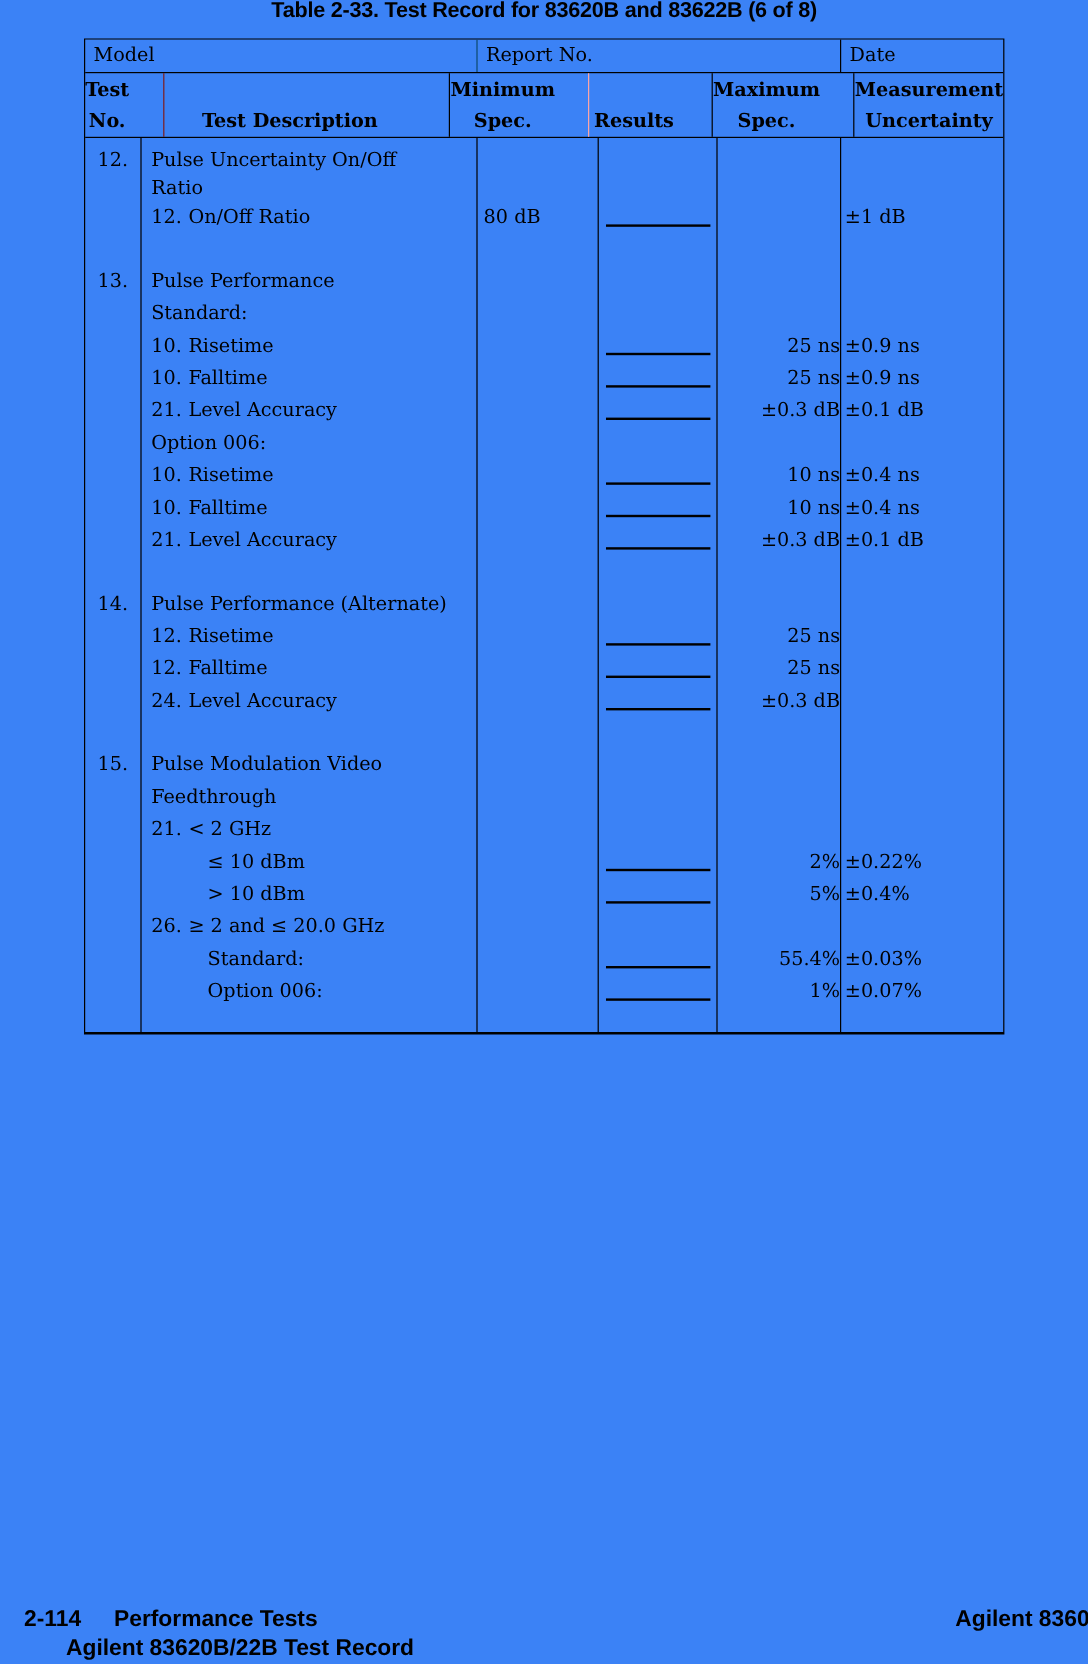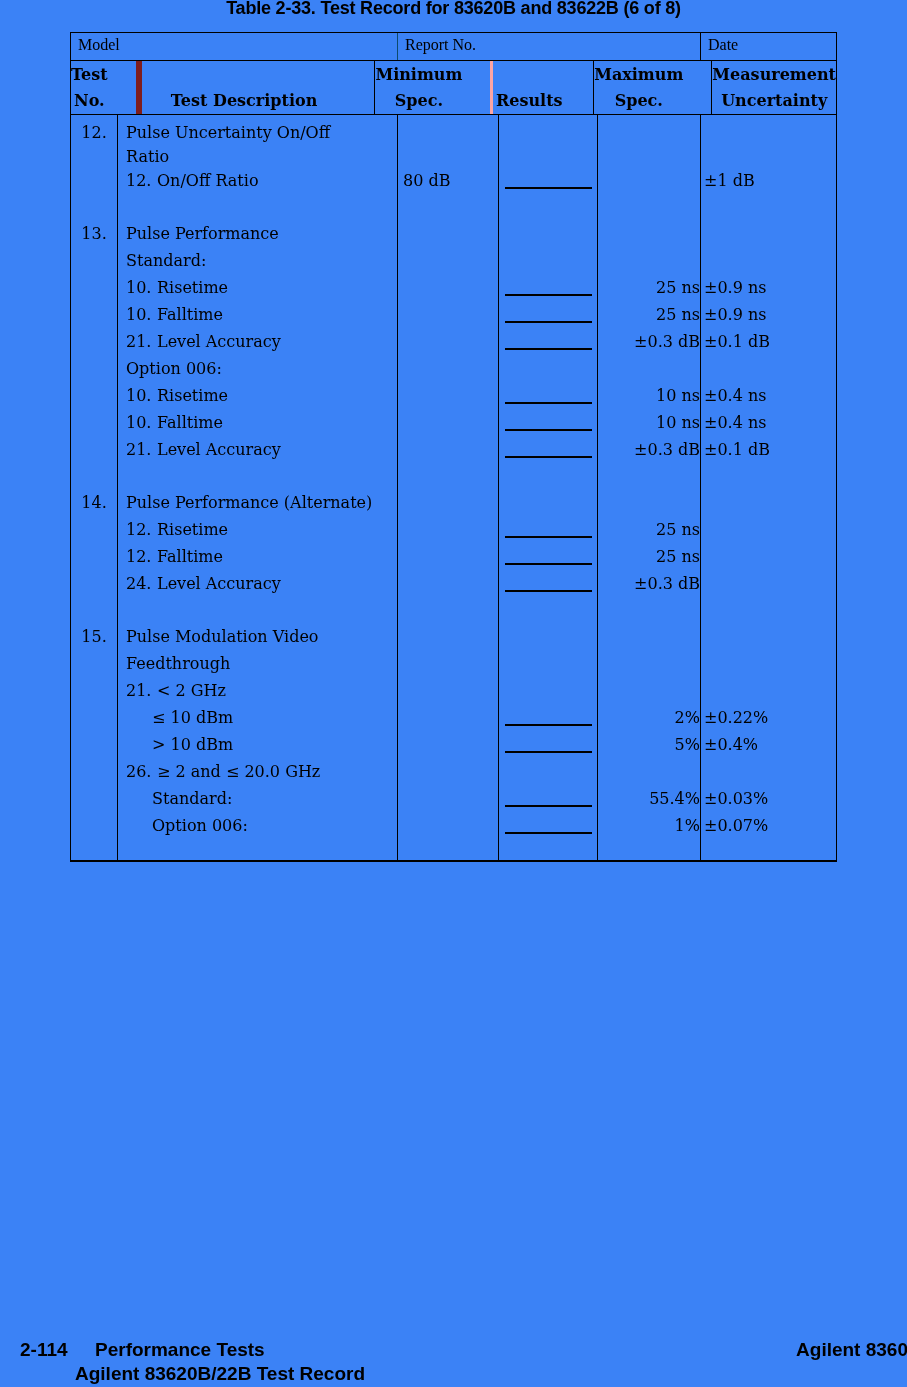--- a/index.html
+++ b/index.html
@@ -12,56 +12,56 @@
     font-family:"Liberation Sans", sans-serif; font-weight:700; font-size:18px;
     letter-spacing:-0.2px;
   }
   
   .rec-table {
     position:absolute; left:70px; top:32px; width:767px; height:830px;
     border:1px solid #000; border-bottom-width:2px; box-sizing:border-box;
     font-size:16px; display:flex; flex-direction:column;
   }
   .info-row { display:flex; height:28px; border-bottom:1px solid #000; box-sizing:border-box; }
-  .info-cell { box-sizing:border-box; padding:3px 0 0 7px;font-family:Liberation Serif, serif; }
+  .info-cell { box-sizing:border-box; padding:3px 0 0 7px; }
   .ic1 { width:326px; }
   .ic2 { width:303px; border-left:1px solid #0c4a6e; }
   .ic3 { width:136px; border-left:1px solid #000; }
   .header-row { display:flex; height:54px; border-bottom:1px solid #000; box-sizing:border-box;
                 font-weight:700; text-align:center;gap:28px; }
   .hc { box-sizing:border-box; padding-top:1px; }
   .hl { height:26px; line-height:26px; white-space:nowrap; }
-  .hc1 { width:46px; } .hc2 { width:280px; border-left:6px solid #7f1d1d; }
-  .hc3 { width:101px; border-left:1px solid #000; } .hc4 { width:99px; border-left:3px solid #fca5a5; }
+  .hc1 { width:46px; } .hc2 { width:280px; border-left:1px solid #7f1d1d; }
+  .hc3 { width:101px; border-left:1px solid #000; } .hc4 { width:99px; border-left:1px solid #fca5a5; }
   .hc5 { width:103px; border-left:1px solid #000; } .hc6 { width:136px; border-left:1px solid #000; }
   .data-area { position:relative; flex:1; padding-top:4px; box-sizing:border-box; }
   .vline { position:absolute; top:0; bottom:0; width:1px; background:#000; }
   .vl1 { left:46px; } .vl2 { left:326px; } .vl3 { left:427px; } .vl4 { left:526px; } .vl5 { left:629px; }
   .drow { display:flex; height:27px; line-height:27px; white-space:nowrap; }
   .drow.tight { height:21px; line-height:21px; }
   .drow.spacer { height:26px; }
   .c { box-sizing:border-box; }
   .c1 { width:46px; text-align:center; }
   .c2 { width:280px; padding-left:9px; }
-  .c2.ind1 { padding-left:35px; }
+  .c2.ind1 { padding-left:56px; }
   .num { display:inline-block; width:31px; }
   .c3 { width:101px; padding-left:6px; }
   .c4 { width:99px; position:relative; }
   .c5 { width:103px; padding-left:5px;text-align:right; }
   .c6 { width:136px; padding-left:4px; }
   .fill-line { position:absolute; left:7px; bottom:5px; width:87px; height:0; border-bottom:2px solid #000; }
   
   .footer {
     position:absolute; left:0; top:1338px; width:907px;
     font-family:"Liberation Sans", sans-serif; font-weight:700; font-size:19px; line-height:24px;
   }
   .fl1 { display:flex;padding-left:20px; }
   .page-num { display:inline-block; width:75px; }
   .footer-right { position:absolute; right:-1px; top:0; }
-  .fl2 { margin-left:75px; }
+  .fl2 { margin-left:55px; }
 </style>
 </head>
 <body>
 
 <div class="page">
 
   <div class="doc-title">Table 2-33. Test Record for 83620B and 83622B (6 of 8)</div>
 
   <div class="rec-table">
 

